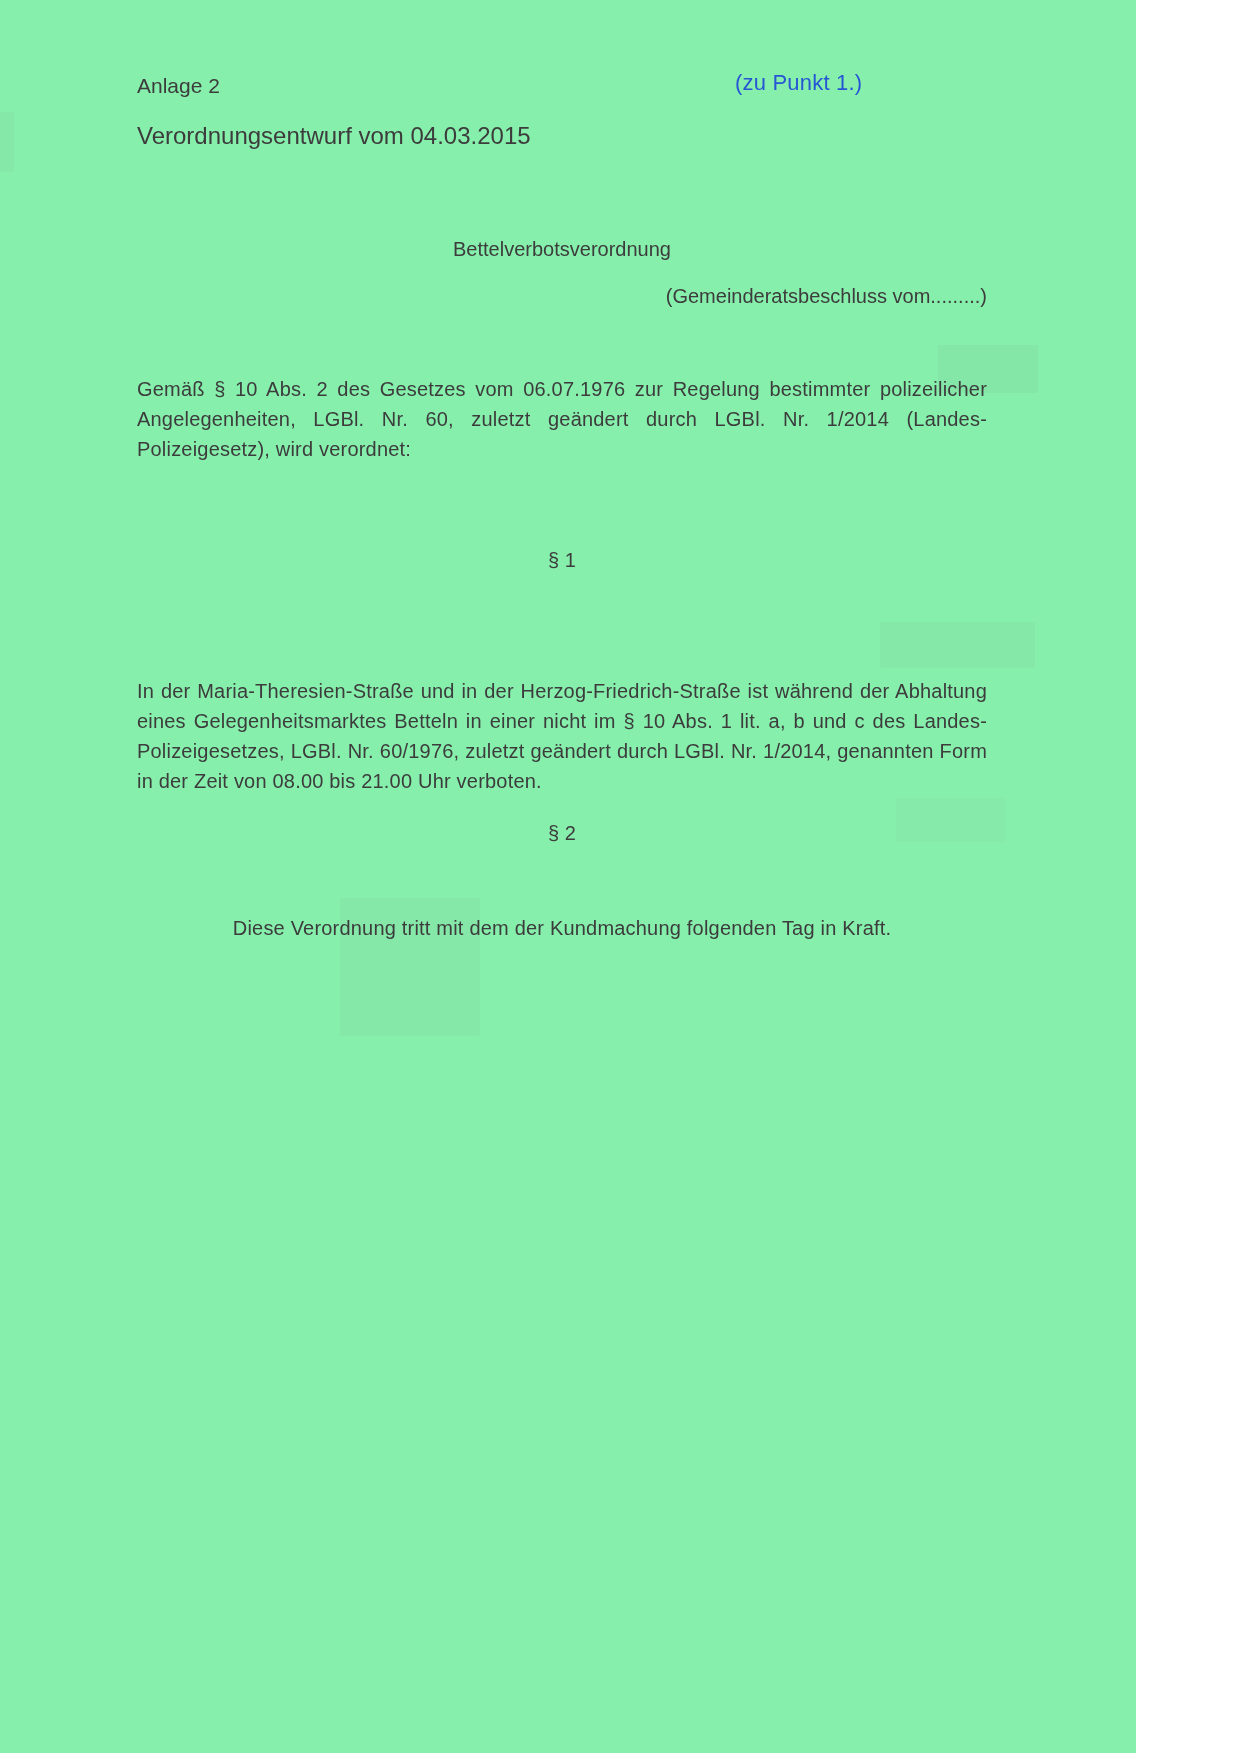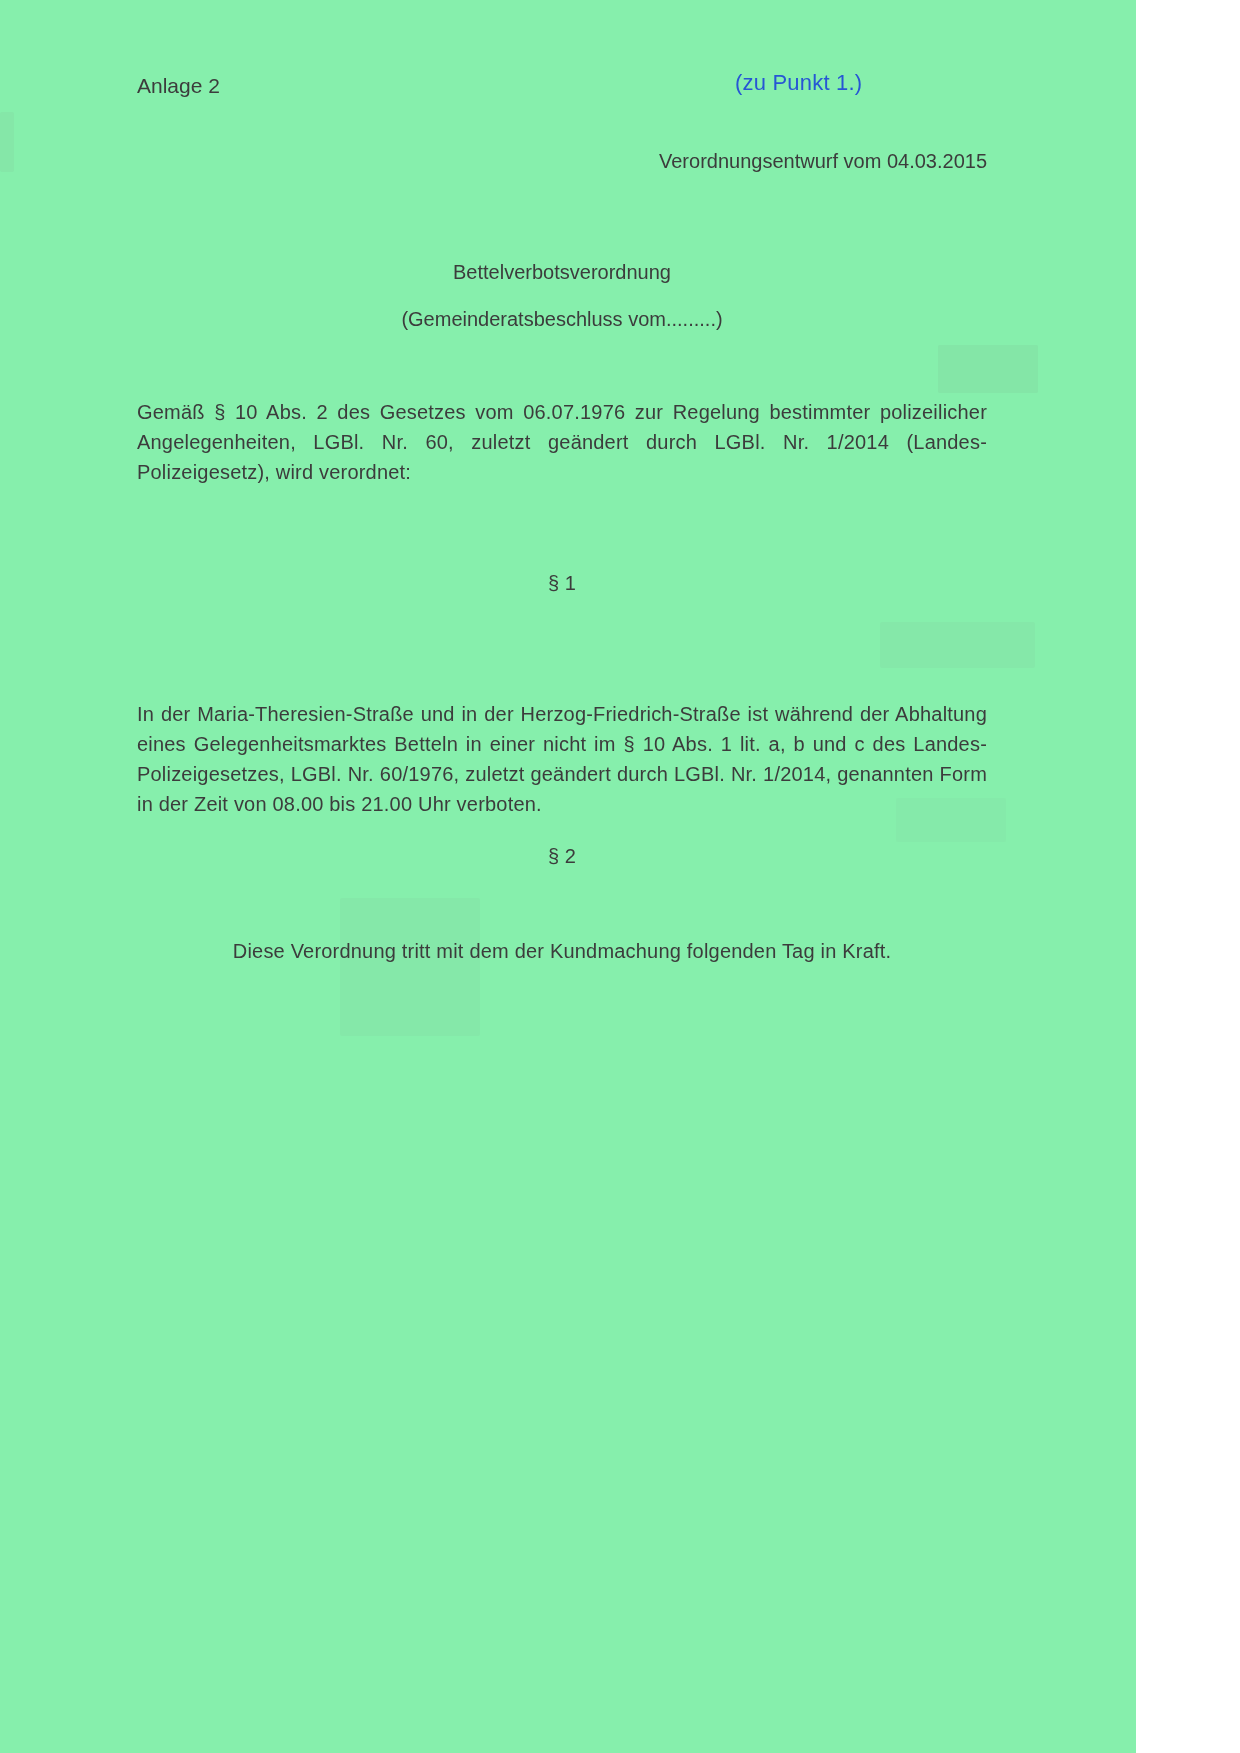--- a/index.html
+++ b/index.html
@@ -44,34 +44,34 @@
     top: 0;
     width: 850px;
   }
 
   .annex {
     margin-top: 74px;
     font-size: 21px;
   }
 
   .draft-line {
-    margin-top: 52px;
-    text-align: right;
-    font-size: 20px;
+    margin-top: 24px;
+    text-align: left;
+    font-size: 24px;
   }
 
   .doc-title {
     margin-top: 88px;
     text-align: center;
     font-size: 20px;
   }
 
   .doc-subtitle {
     margin-top: 24px;
-    text-align: center;
+    text-align: right;
     font-size: 20px;
   }
 
   .para {
     font-size: 20px;
     line-height: 30px;
     text-align: justify;
     letter-spacing: 0.2px;
   }
 

